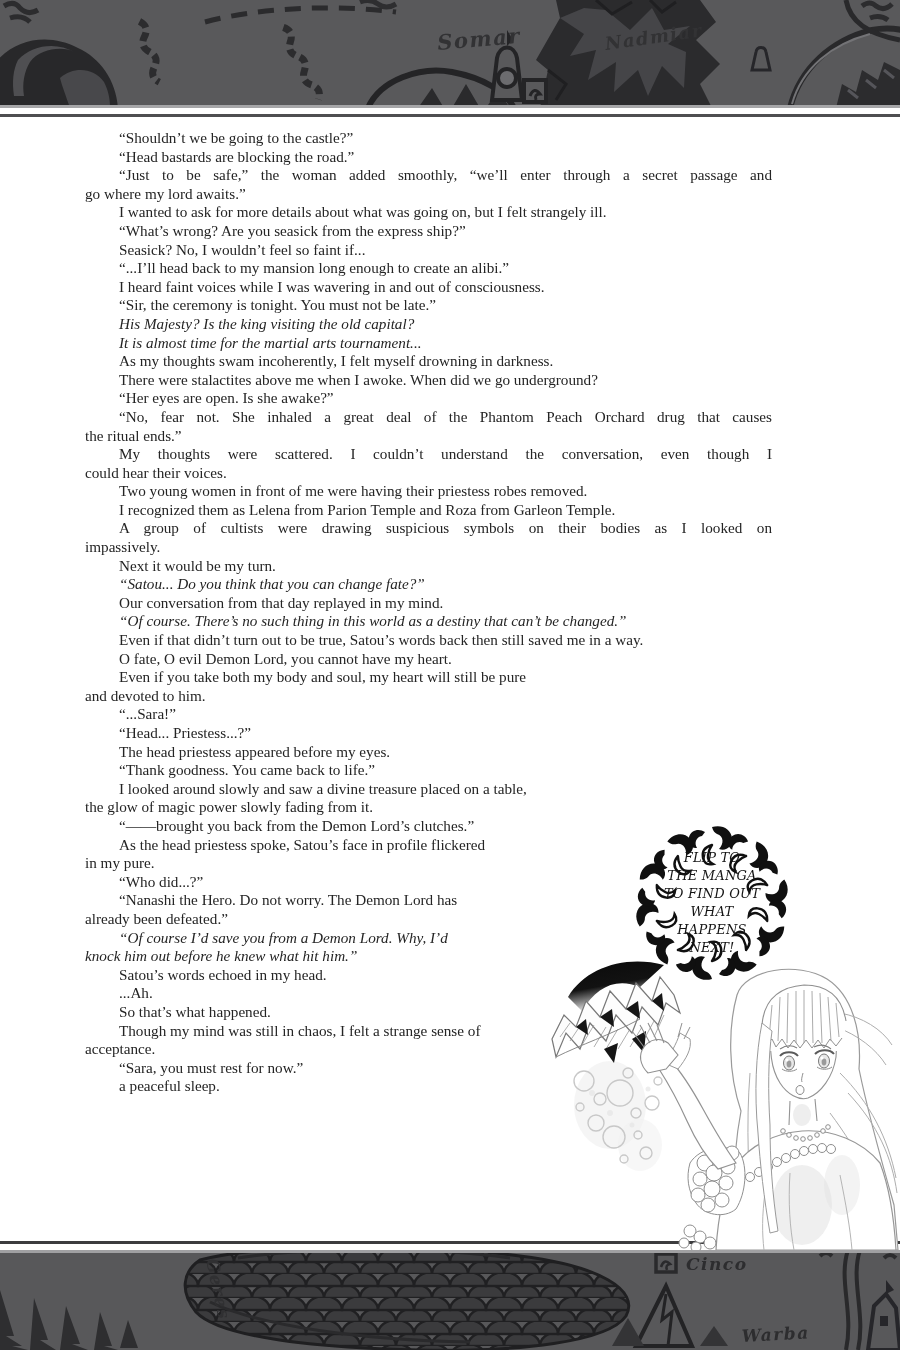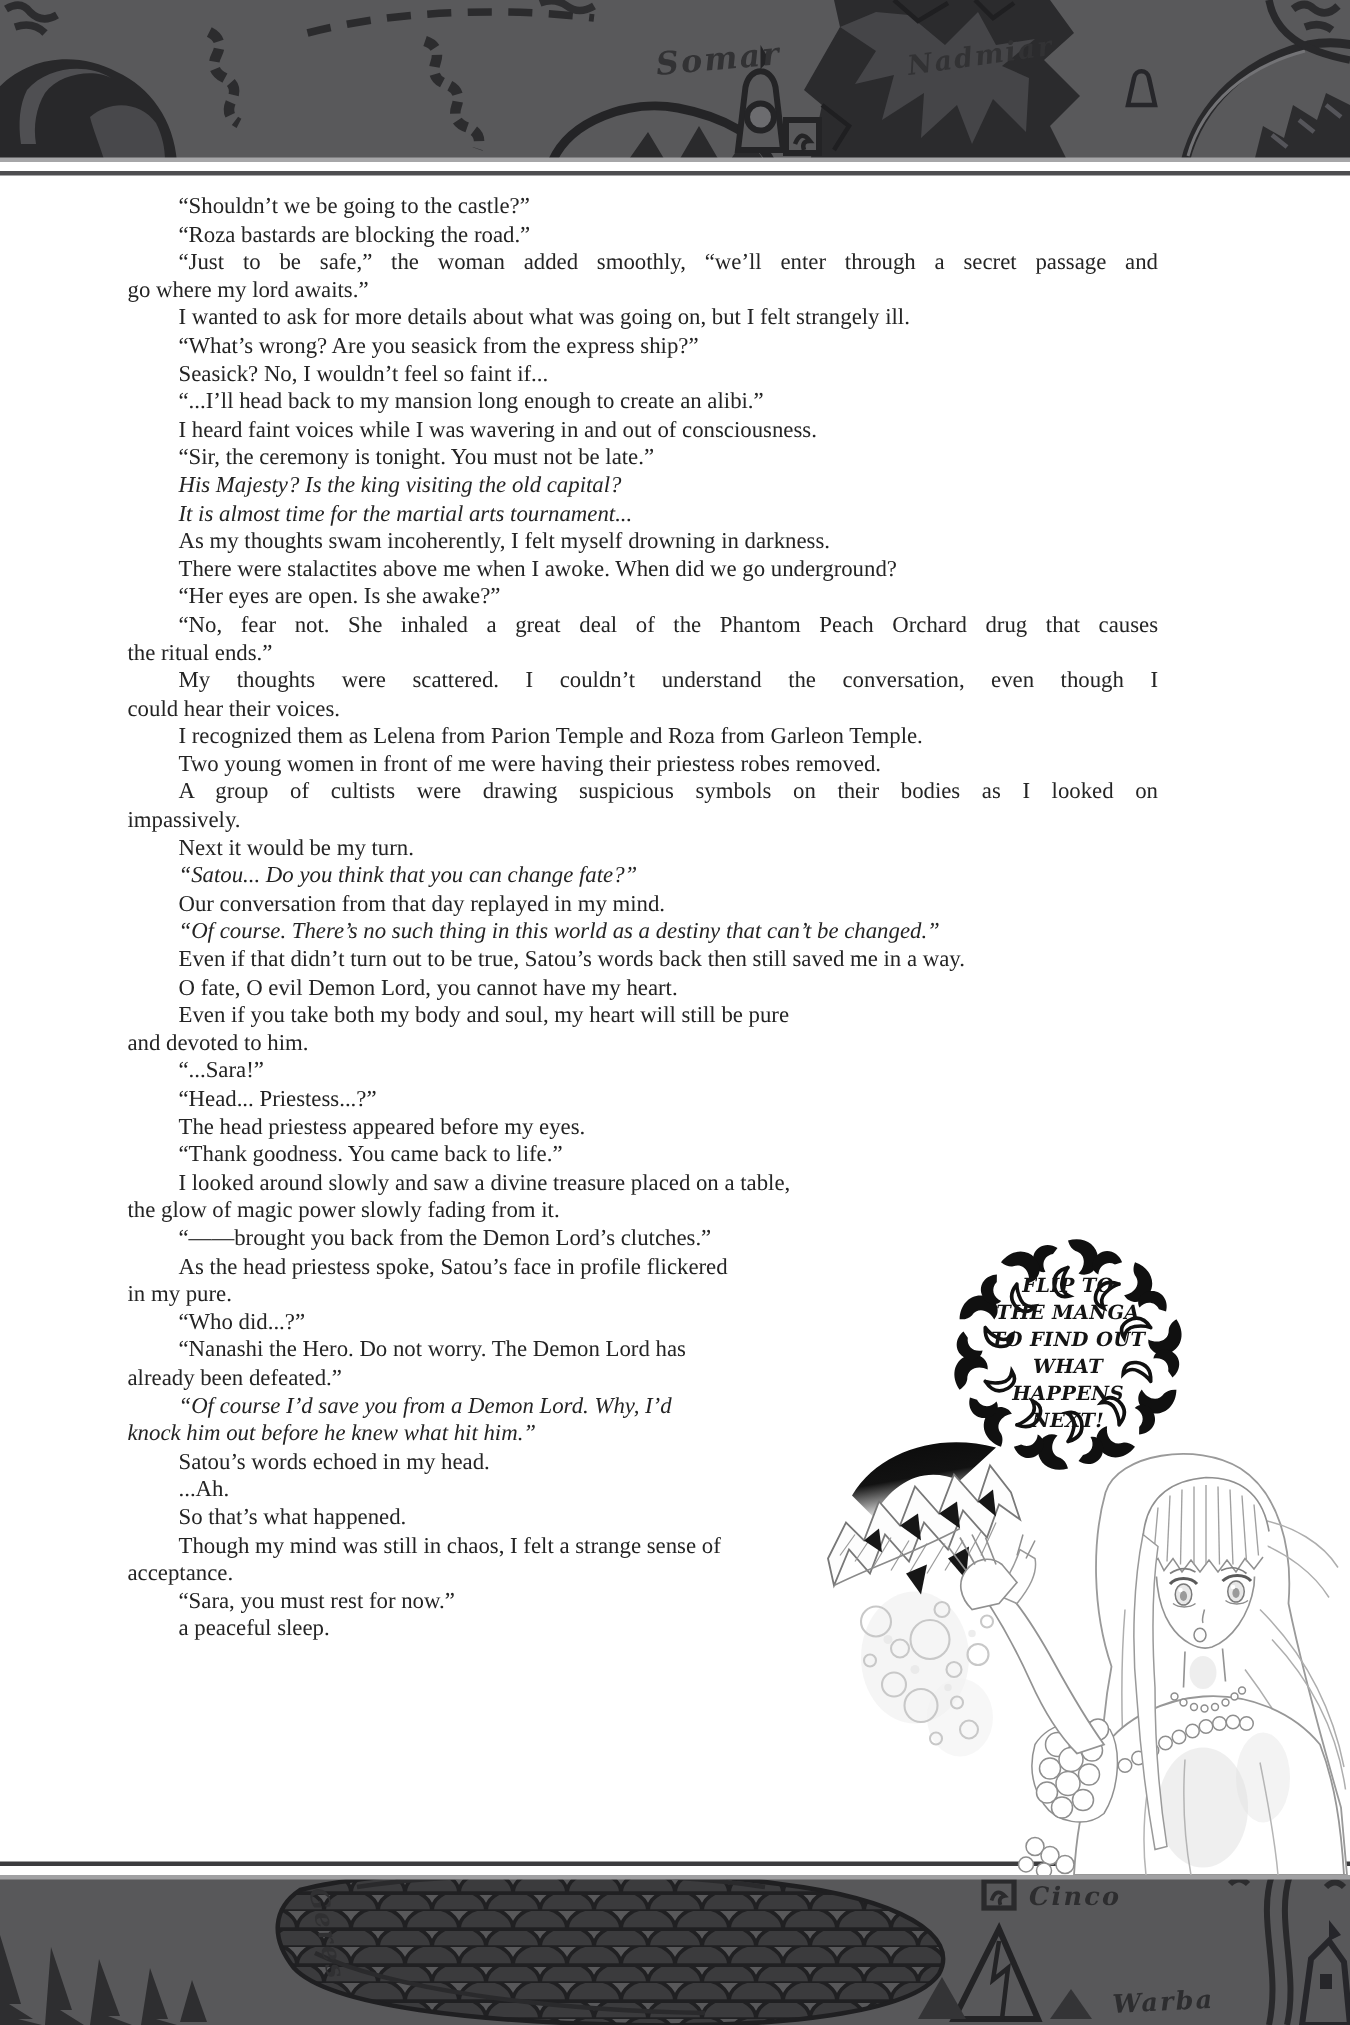--- a/index.html
+++ b/index.html
@@ -27,21 +27,21 @@
   .para.noj .jline{text-align:left;text-align-last:left;}
   .para .jline:first-child{text-indent:34px;}
   .para.it{font-style:italic;}
 
   
   .badge{position:absolute;left:627px;top:818px;width:170px;height:170px;z-index:2;}
   .badge svg{position:absolute;left:0;top:0;}
   .badge-text{
     position:absolute;left:18px;right:18px;top:31px;z-index:2;
     text-align:center;font-family:"DejaVu Serif",serif;
-    font-weight:bold;font-style:italic;font-size:13px;line-height:18px;
+    font-weight:normal;font-style:italic;font-size:13px;line-height:18px;
     color:#141414;letter-spacing:.2px;
   }
 
   
   .illus{position:absolute;left:540px;top:953px;width:360px;height:297px;z-index:2;}
 
   .map-label{
     font-family:"DejaVu Serif",serif;font-weight:bold;font-style:italic;
     letter-spacing:1.5px;
   }
@@ -99,21 +99,21 @@
     <line x1="0" y1="106.5" x2="900" y2="106.5" stroke="#a6a6a8" stroke-width="3"></line>
   </svg>
 </div>
 <div class="rule rule-top"></div>
 
 <div class="novel">
     <div class="para">
       <div class="jline last">“Shouldn’t we be going to the castle?”</div>
     </div>
     <div class="para">
-      <div class="jline last">“Roza bastards are blocking the road.”</div>
+      <div class="jline last">“Head bastards are blocking the road.”</div>
     </div>
     <div class="para">
       <div class="jline">“Just to be safe,” the woman added smoothly, “we’ll enter through a secret passage and</div>
       <div class="jline last">go where my lord awaits.”</div>
     </div>
     <div class="para">
       <div class="jline last">I wanted to ask for more details about what was going on, but I felt strangely ill.</div>
     </div>
     <div class="para">
       <div class="jline last">“What’s wrong? Are you seasick from the express ship?”</div>
@@ -147,24 +147,24 @@
     </div>
     <div class="para">
       <div class="jline">“No, fear not. She inhaled a great deal of the Phantom Peach Orchard drug that causes</div>
       <div class="jline last">the ritual ends.”</div>
     </div>
     <div class="para">
       <div class="jline">My thoughts were scattered. I couldn’t understand the conversation, even though I</div>
       <div class="jline last">could hear their voices.</div>
     </div>
     <div class="para">
+      <div class="jline last">Two young women in front of me were having their priestess robes removed.</div>
+    </div>
+    <div class="para">
       <div class="jline last">I recognized them as Lelena from Parion Temple and Roza from Garleon Temple.</div>
-    </div>
-    <div class="para">
-      <div class="jline last">Two young women in front of me were having their priestess robes removed.</div>
     </div>
     <div class="para">
       <div class="jline">A group of cultists were drawing suspicious symbols on their bodies as I looked on</div>
       <div class="jline last">impassively.</div>
     </div>
     <div class="para">
       <div class="jline last">Next it would be my turn.</div>
     </div>
     <div class="para it">
       <div class="jline last">“Satou... Do you think that you can change fate?”</div>

